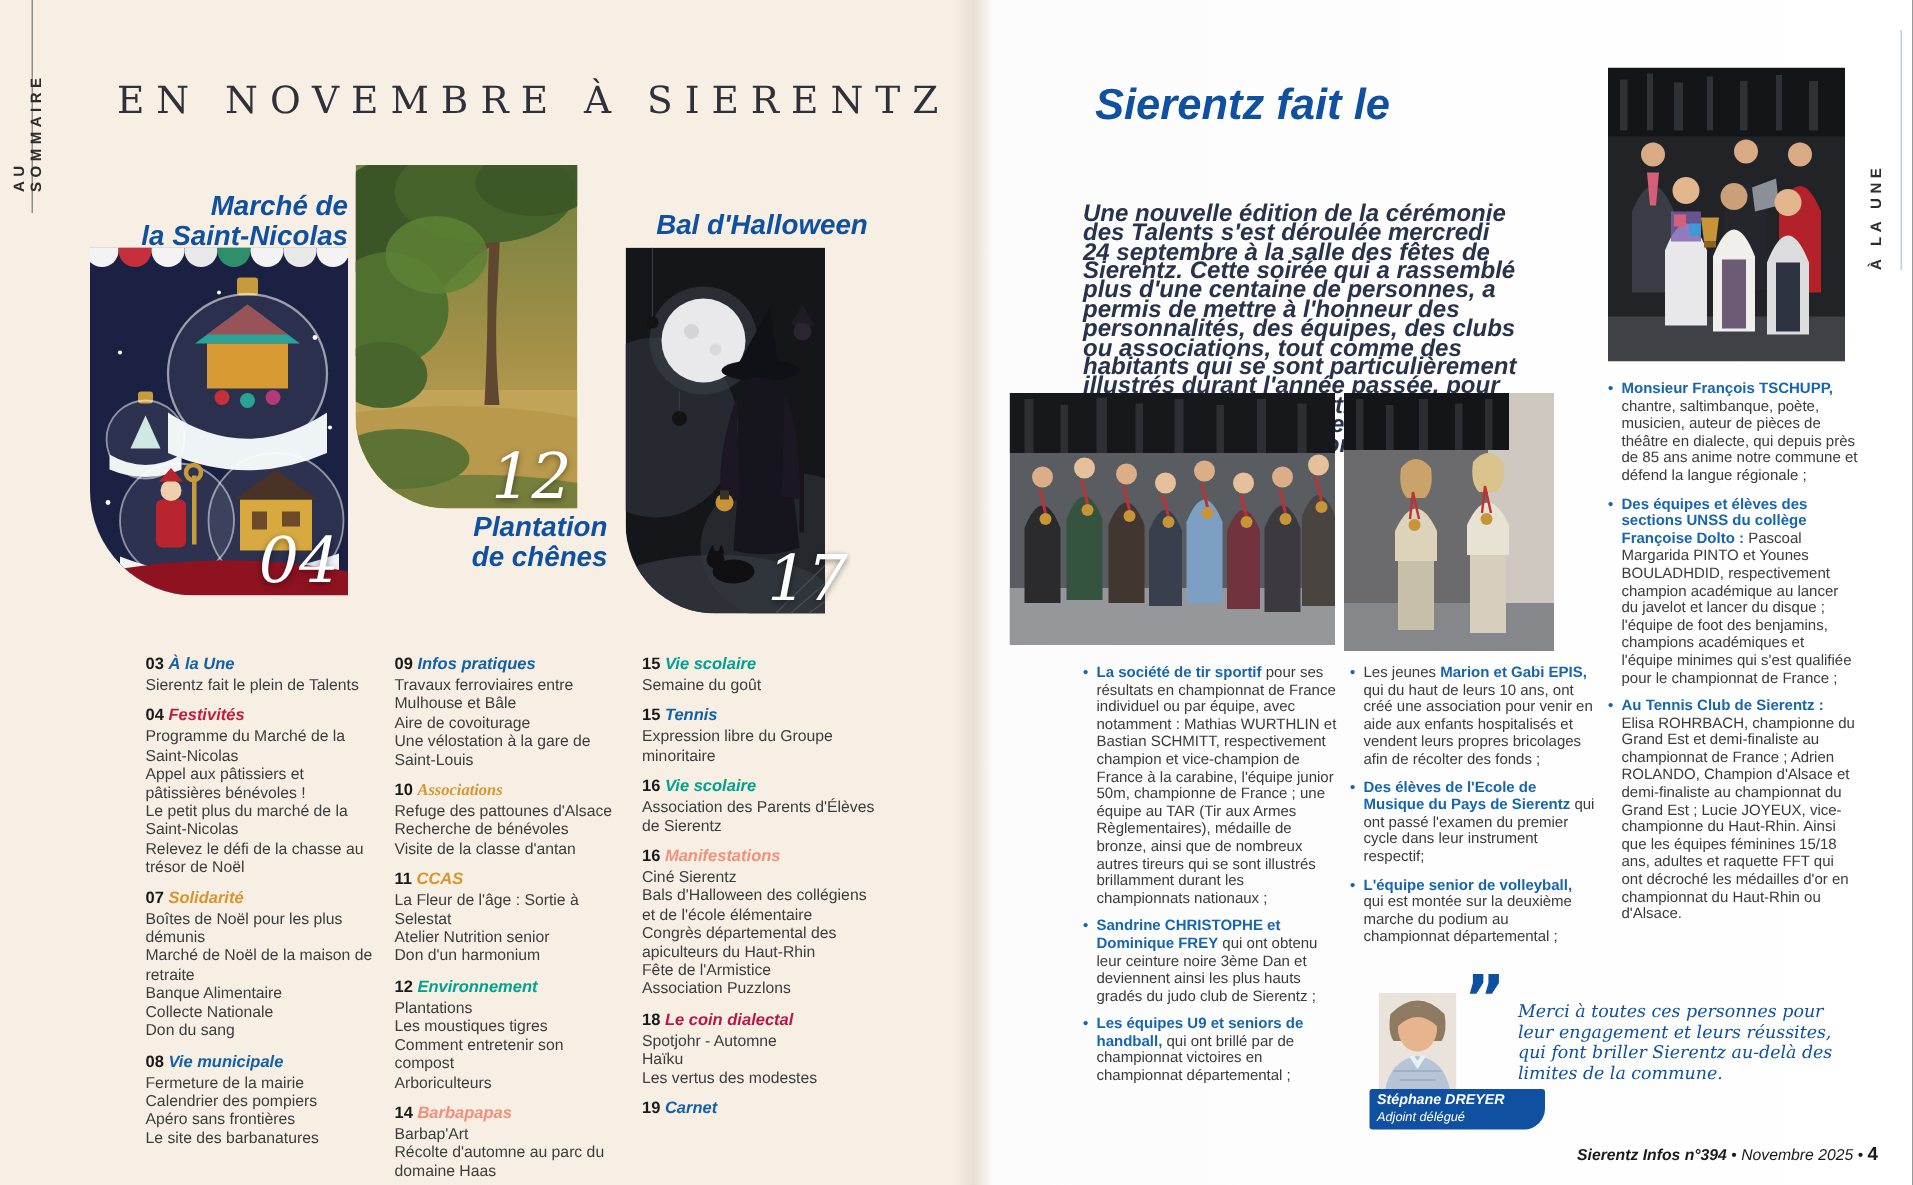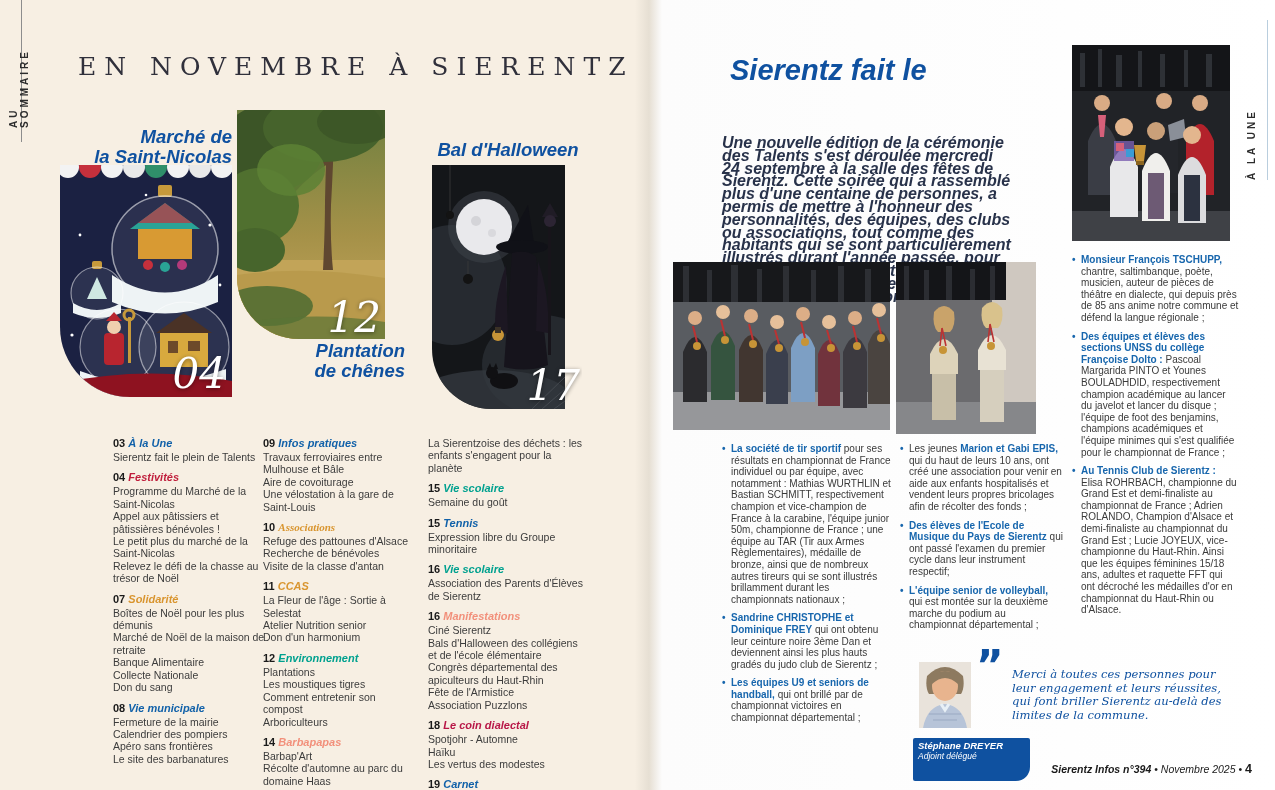--- a/index.html
+++ b/index.html
@@ -35,22 +35,22 @@
   .bullet{display:flex;margin-bottom:7px;}
   .dot{color:#1766ad;font-weight:bold;width:9px;flex:0 0 9px;font-size:10px;line-height:11.6px;}
   .btxt{font-size:10px;line-height:11.6px;color:#3a3a3a;}
   .lead{font-weight:bold;color:#1766ad;}
   
   #quote-icon{position:absolute;left:976px;top:645px;color:#0f51a0;
     font-size:42px;font-weight:bold;line-height:1;font-family:"DejaVu Sans",sans-serif;}
   #quote-text{position:absolute;left:978px;top:668px;width:228px;
     font-family:"DejaVu Serif",serif;font-style:italic;color:#0f51a0;font-size:11.6px;line-height:13.6px;margin-left:34px;}
   #portrait{position:absolute;left:919px;top:662px;width:52px;height:66px;overflow:hidden;}
-  #portrait-banner{position:absolute;left:913px;top:726px;width:106px;padding:2px 6px 20px 5px;
-    background:#0f51a0;border-radius:2px 2px 14px 2px;color:#fff;margin-top:12px;}
+  #portrait-banner{position:absolute;left:913px;top:726px;width:106px;padding:2px 6px 4px 5px;
+    background:#0f51a0;border-radius:2px 2px 14px 2px;color:#fff;}
   #portrait-name{font-weight:bold;font-style:italic;font-size:9.5px;line-height:11px;}
   #portrait-role{font-style:italic;font-size:8.5px;line-height:10px;}
   
   #footer{position:absolute;left:1000px;top:762px;width:252px;text-align:right;color:#1a1a1a;font-size:10.5px;}
   #footer .f-issue{font-weight:bold;font-style:italic;}
   #footer .f-date{font-style:italic;}
   #footer .f-page{font-weight:bold;font-size:12.5px;}
 </style>
 </head>
 <body>
@@ -134,21 +134,21 @@
       <ellipse cx="120" cy="12" rx="40" ry="22" fill="#3c5527" opacity="0.9"></ellipse>
       <ellipse cx="30" cy="196" rx="46" ry="20" fill="#4c6b31" opacity="0.85"></ellipse>
       <path d="M0 214 Q74 200 148 212 L148 229 L0 229 Z" fill="#5a7436" opacity="0.7"></path>
     </svg>
     <div class="pagenum" style="right:4px;bottom:0px;">12</div>
   </div>
   <div class="feature-label" style="left:255px;top:341px;width:150px;text-align:right;">Plantation
 de chênes</div>
 
   <div class="feature-label" style="left:430px;top:140px;width:156px;text-align:center;">Bal d'Halloween</div>
-  <div class="photo" style="left:432px;top:165px;width:150px;height:244px;border-bottom-left-radius:60px;">
+  <div class="photo" style="left:417px;top:165px;width:150px;height:244px;border-bottom-left-radius:60px;">
     <svg width="133" height="244" viewBox="0 0 133 244">
       <rect width="133" height="244" fill="#141619"></rect>
       <ellipse cx="20" cy="120" rx="55" ry="60" fill="#2b3036" opacity="0.8"></ellipse>
       <ellipse cx="110" cy="200" rx="60" ry="50" fill="#272b31" opacity="0.9"></ellipse>
       <ellipse cx="60" cy="235" rx="80" ry="30" fill="#33383f" opacity="0.8"></ellipse>
       <circle cx="52" cy="62" r="36" fill="#3d4249" opacity="0.55"></circle>
       <circle cx="52" cy="62" r="28" fill="#e9e9ec"></circle>
       <circle cx="44" cy="56" r="5" fill="#d4d4d8"></circle>
         <circle cx="60" cy="68" r="4" fill="#d9d9dd"></circle>
       <line x1="18" y1="0" x2="18" y2="46" stroke="#3a3a3a" stroke-width="0.8"></line>
@@ -167,21 +167,21 @@
       <rect x="63" y="162" width="6" height="6" fill="#3a3126"></rect>
       <ellipse cx="72" cy="216" rx="14" ry="8" fill="#101013"></ellipse>
       <circle cx="60" cy="208" r="6" fill="#101013"></circle>
       <path d="M55 204 L58 198 L60 204 Z" fill="#101013"></path>
         <path d="M61 204 L64 198 L66 204 Z" fill="#101013"></path>
       <path d="M100 244 L133 212 M110 244 L133 224 M122 244 L133 236" stroke="#4a4f55" stroke-width="0.8" fill="none"></path>
     </svg>
     <div class="pagenum" style="right:2px;bottom:2px;">17</div>
   </div>
 
-  <div class="toc-col" style="left:97px;width:152px;margin-left:16px;" id="toc-col-1">
+  <div class="toc-col" style="left:97px;width:152px;" id="toc-col-1">
       <div class="toc-sec">
         <div class="toc-head"><span class="toc-num">03 </span><span class="toc-cat" style="color: rgb(17, 97, 169);">À la Une</span></div>
         <div class="toc-item">Sierentz fait le plein de Talents</div>
       </div>
       <div class="toc-sec">
         <div class="toc-head"><span class="toc-num">04 </span><span class="toc-cat" style="color: rgb(192, 30, 60);">Festivités</span></div>
         <div class="toc-item">Programme du Marché de la Saint-Nicolas</div>
         <div class="toc-item">Appel aux pâtissiers et pâtissières bénévoles !</div>
         <div class="toc-item">Le petit plus du marché de la Saint-Nicolas</div>
         <div class="toc-item">Relevez le défi de la chasse au trésor de Noël</div>
@@ -228,23 +228,20 @@
         <div class="toc-item">Comment entretenir son compost</div>
         <div class="toc-item">Arboriculteurs</div>
       </div>
       <div class="toc-sec">
         <div class="toc-head"><span class="toc-num">14 </span><span class="toc-cat" style="color: rgb(242, 144, 123);">Barbapapas</span></div>
         <div class="toc-item">Barbap'Art</div>
         <div class="toc-item">Récolte d'automne au parc du domaine Haas</div>
       </div>
     </div>
   <div class="toc-col" style="left:428px;width:160px;" id="toc-col-3">
-      <div class="toc-sec">
-        <div class="toc-item">La Sierentzoise des déchets : les enfants s'engagent pour la planète</div>
-      </div>
       <div class="toc-sec">
         <div class="toc-head"><span class="toc-num">15 </span><span class="toc-cat" style="color: rgb(0, 161, 143);">Vie scolaire</span></div>
         <div class="toc-item">Semaine du goût</div>
       </div>
       <div class="toc-sec">
         <div class="toc-head"><span class="toc-num">15 </span><span class="toc-cat" style="color: rgb(17, 97, 169);">Tennis</span></div>
         <div class="toc-item">Expression libre du Groupe minoritaire</div>
       </div>
       <div class="toc-sec">
         <div class="toc-head"><span class="toc-num">16 </span><span class="toc-cat" style="color: rgb(0, 161, 143);">Vie scolaire</span></div>

